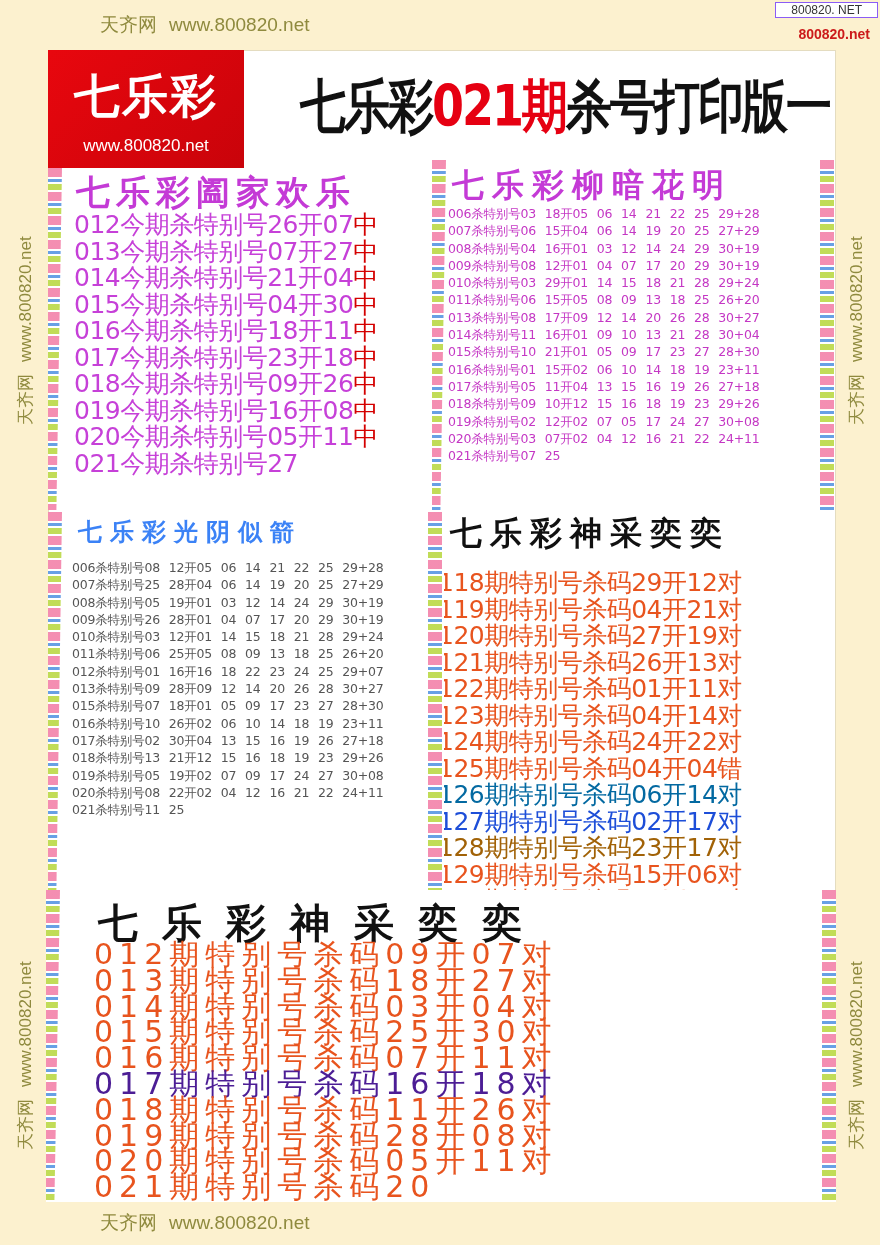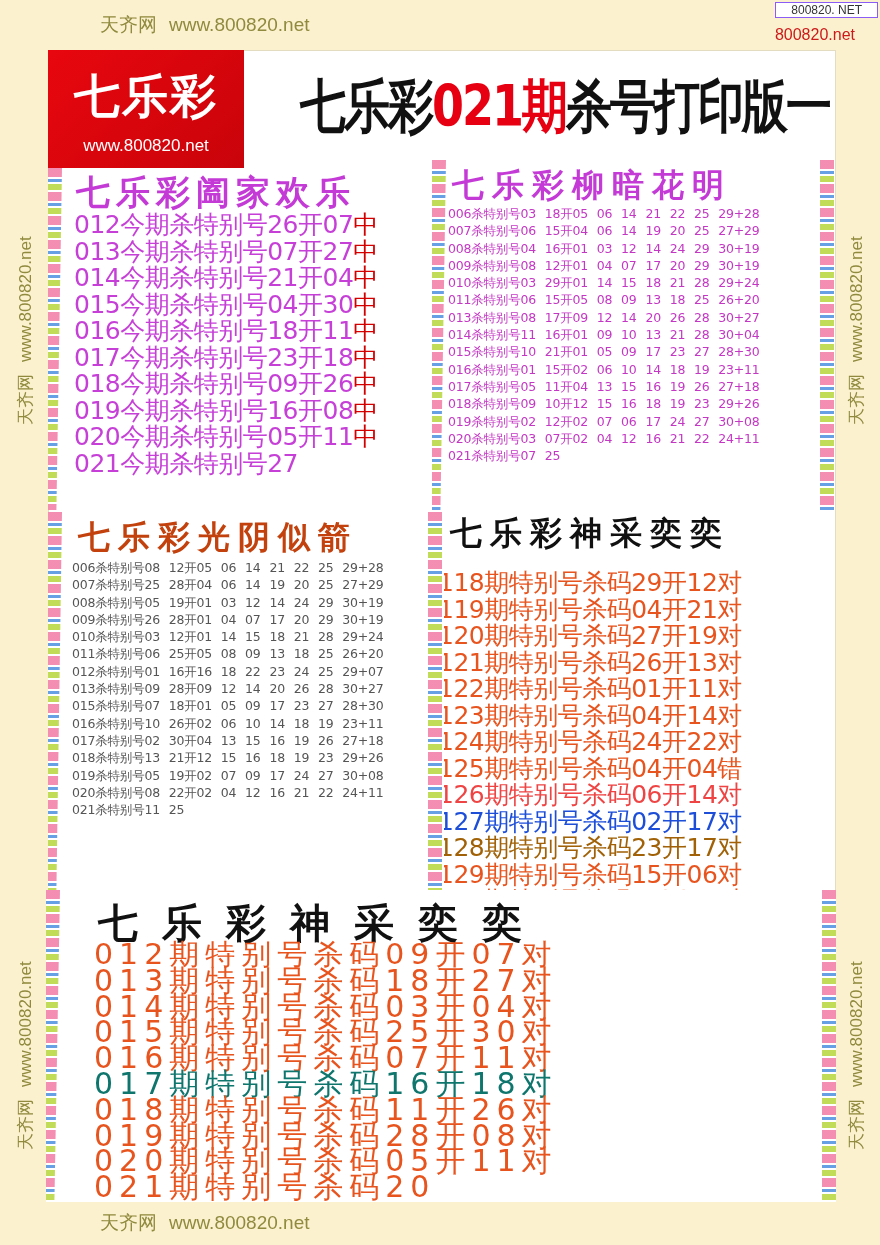--- a/index.html
+++ b/index.html
@@ -19,21 +19,21 @@
     position:absolute; color:#8f8a3e; font-size:17px; white-space:nowrap;
     transform-origin:left top; transform:rotate(-90deg);
     font-family:"Liberation Sans", sans-serif;
   }
   .wm-side .cn { font-family:"DejaVu Sans", sans-serif; margin-right:12px; }
   .badge {
     position:absolute; right:2px; top:2px; border:1px solid #8b5cf6; background:#fff;
     color:#333; font-size:12px; padding:0 15px; font-family:"Liberation Sans", sans-serif;
   }
   .badge-sub {
-    position:absolute; right:25px; top:26px; color:#cc1a1a; font-size:16px; font-weight:normal;
+    position:absolute; right:10px; top:26px; color:#cc1a1a; font-size:14px; font-weight:bold;
     font-family:"Liberation Sans", sans-serif;
   }
   .sheet {
     position:absolute; left:48px; top:50px; width:786px; height:1150px; background:#fff;
     border:1px solid #e4dcc0;
   }
   .logo {
     position:absolute; left:48px; top:50px; width:196px; height:118px;
     background:linear-gradient(135deg,#e8070e,#c9030a); color:#fff; text-align:center;
   }
@@ -124,30 +124,30 @@
     <span class="row">008杀特别号04 16开01 03 12 14 24 29 30+19</span>
     <span class="row">009杀特别号08 12开01 04 07 17 20 29 30+19</span>
     <span class="row">010杀特别号03 29开01 14 15 18 21 28 29+24</span>
     <span class="row">011杀特别号06 15开05 08 09 13 18 25 26+20</span>
     <span class="row">013杀特别号08 17开09 12 14 20 26 28 30+27</span>
     <span class="row">014杀特别号11 16开01 09 10 13 21 28 30+04</span>
     <span class="row">015杀特别号10 21开01 05 09 17 23 27 28+30</span>
     <span class="row">016杀特别号01 15开02 06 10 14 18 19 23+11</span>
     <span class="row">017杀特别号05 11开04 13 15 16 19 26 27+18</span>
     <span class="row">018杀特别号09 10开12 15 16 18 19 23 29+26</span>
-    <span class="row">019杀特别号02 12开02 07 06 17 24 27 30+08</span>
+    <span class="row">019杀特别号02 12开02 07 05 17 24 27 30+08</span>
     <span class="row">020杀特别号03 07开02 04 12 16 21 22 24+11</span>
     <span class="row">021杀特别号07 25</span>
   </div>
 </div>
 
 <div class="panel" style="left:48px; top:512px; width:394px; height:378px;">
   <div class="fringe-l"></div>
   <div class="fringe-r"></div>
-  <div class="ptitle" style="left:30px; top:4px; font-size:32px; color:#c2410c; letter-spacing:8px;">七乐彩光阴似箭</div>
+  <div class="ptitle" style="left:30px; top:4px; font-size:24px; color:#3b82f6; letter-spacing:8px;">七乐彩光阴似箭</div>
   <div class="rows small-rows" style="left:24px; top:47px; color:#555;">
     <span class="row">006杀特别号08 12开05 06 14 21 22 25 29+28</span>
     <span class="row">007杀特别号25 28开04 06 14 19 20 25 27+29</span>
     <span class="row">008杀特别号05 19开01 03 12 14 24 29 30+19</span>
     <span class="row">009杀特别号26 28开01 04 07 17 20 29 30+19</span>
     <span class="row">010杀特别号03 12开01 14 15 18 21 28 29+24</span>
     <span class="row">011杀特别号06 25开05 08 09 13 18 25 26+20</span>
     <span class="row">012杀特别号01 16开16 18 22 23 24 25 29+07</span>
     <span class="row">013杀特别号09 28开09 12 14 20 26 28 30+27</span>
     <span class="row">015杀特别号07 18开01 05 09 17 23 27 28+30</span>
@@ -164,40 +164,40 @@
   <div class="ptitle" style="left:6px; top:2px; font-size:32px; color:#111; letter-spacing:8px;">七乐彩神采奕奕</div>
   <div class="rows big-rows orange" style="left:-6px; top:40px;margin-top:20px;">
     <span class="row" style="color:#e8541e">118期特别号杀码29开12对</span>
     <span class="row" style="color:#e8541e">119期特别号杀码04开21对</span>
     <span class="row" style="color:#e8541e">120期特别号杀码27开19对</span>
     <span class="row" style="color:#e8541e">121期特别号杀码26开13对</span>
     <span class="row" style="color:#e8541e">122期特别号杀码01开11对</span>
     <span class="row" style="color:#e8541e">123期特别号杀码04开14对</span>
     <span class="row" style="color:#e8541e">124期特别号杀码24开22对</span>
     <span class="row" style="color:#e8541e">125期特别号杀码04开04错</span>
-    <span class="row" style="color:#ef4444">126期特别号杀码06开14对</span>
+    <span class="row" style="color:#0369a1">126期特别号杀码06开14对</span>
     <span class="row" style="color:#1d4ed8">127期特别号杀码02开17对</span>
     <span class="row" style="color:#a16207">128期特别号杀码23开17对</span>
     <span class="row" style="color:#e8541e">129期特别号杀码15开06对</span>
     <span class="row" style="color:#e8541e">130期特别号杀码26开29对</span>
 
   </div>
 </div>
 
 <div class="panel" style="left:46px; top:890px; width:790px; height:312px;">
   <div class="fringe-l"></div>
   <div class="fringe-r"></div>
   <div class="ptitle" style="left:52px; top:6px; font-size:40px; color:#111; letter-spacing:24px;">七乐彩神采奕奕</div>
   <div class="rows" style="left:48px; top:52px;">
     <span class="row" style="font-size:30px; line-height:25.8px; color:#e8541e; letter-spacing:6px; transform:scaleY(0.95);">012期特别号杀码09开07对</span>
     <span class="row" style="font-size:30px; line-height:25.8px; color:#e8541e; letter-spacing:6px;">013期特别号杀码18开27对</span>
     <span class="row" style="font-size:30px; line-height:25.8px; color:#e8541e; letter-spacing:6px;">014期特别号杀码03开04对</span>
     <span class="row" style="font-size:30px; line-height:25.8px; color:#e8541e; letter-spacing:6px;">015期特别号杀码25开30对</span>
     <span class="row" style="font-size:30px; line-height:25.8px; color:#e8541e; letter-spacing:6px;">016期特别号杀码07开11对</span>
-    <span class="row" style="font-size:30px; line-height:25.8px; color:#0f766e; letter-spacing:6px;">017期特别号杀码16开18对</span>
+    <span class="row" style="font-size:30px; line-height:25.8px; color:#4c1d95; letter-spacing:6px;">017期特别号杀码16开18对</span>
     <span class="row" style="font-size:30px; line-height:25.8px; color:#e8541e; letter-spacing:6px;">018期特别号杀码11开26对</span>
     <span class="row" style="font-size:30px; line-height:25.8px; color:#e8541e; letter-spacing:6px;">019期特别号杀码28开08对</span>
     <span class="row" style="font-size:30px; line-height:25.8px; color:#e8541e; letter-spacing:6px;">020期特别号杀码05开11对</span>
     <span class="row" style="font-size:30px; line-height:25.8px; color:#e8541e; letter-spacing:6px;">021期特别号杀码20</span>
   </div>
 </div>
 
 <div class="wm-bottom">
   <span class="cn">天齐网</span><span>www.800820.net</span>
 </div>

